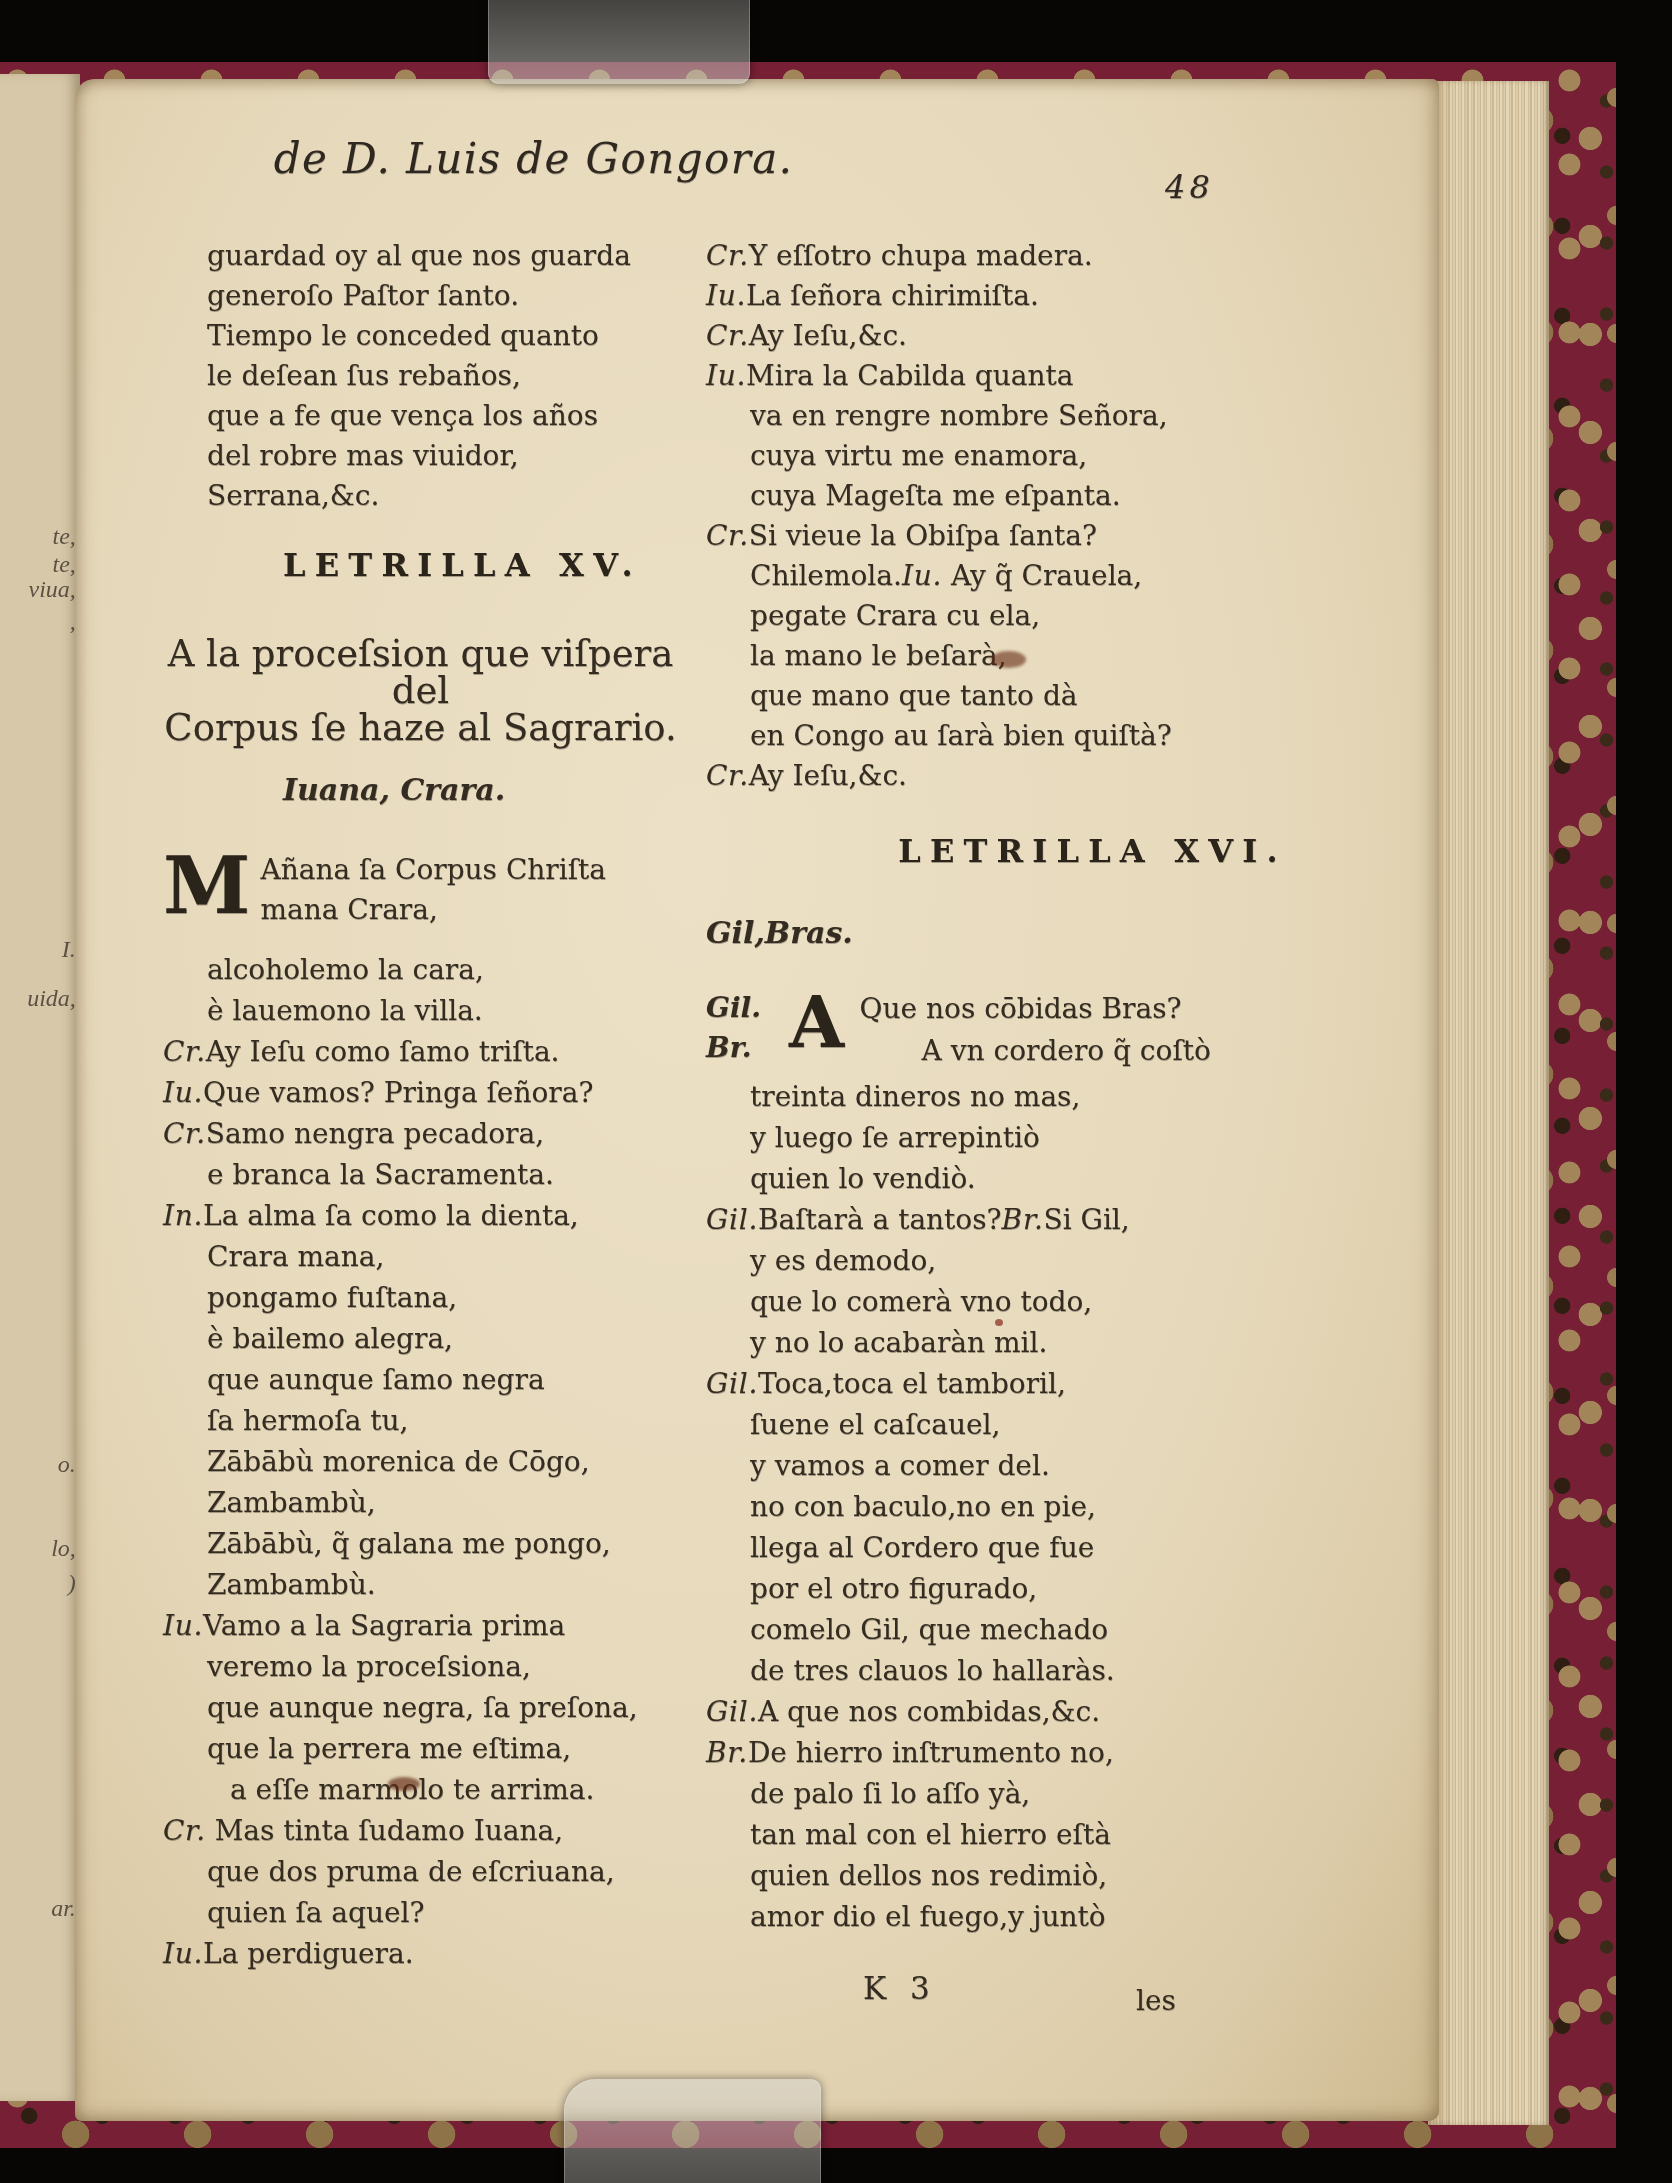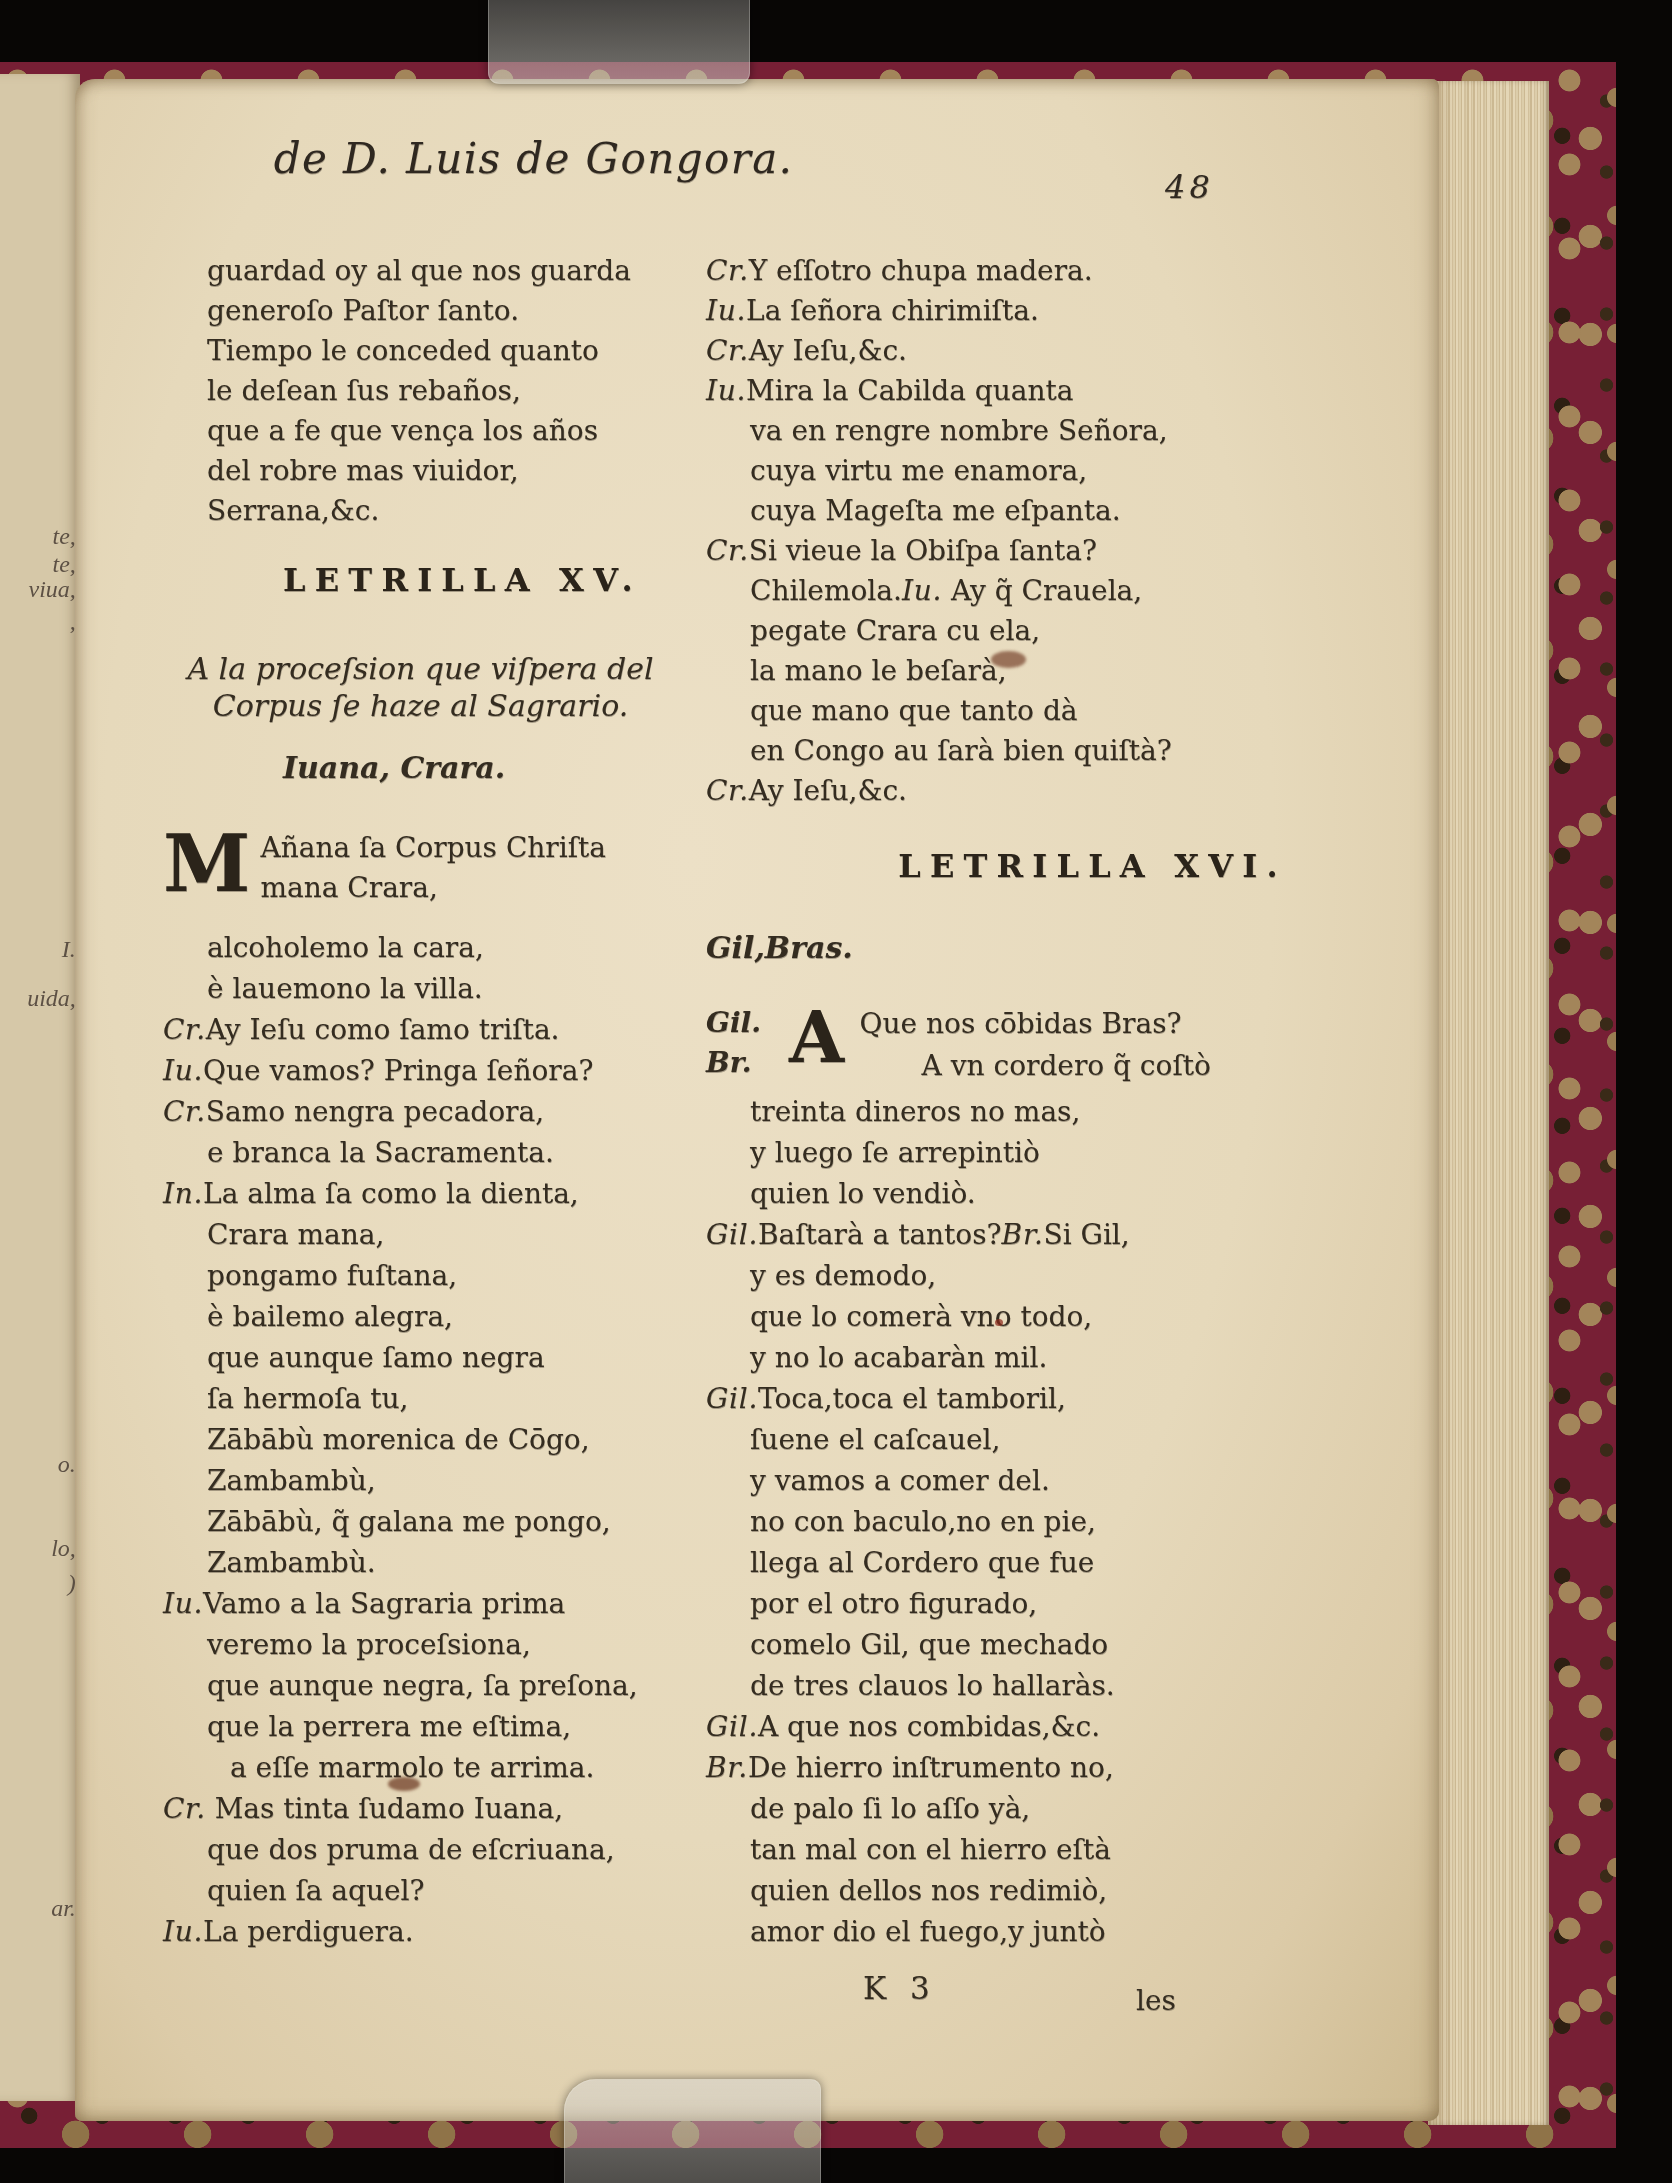--- a/index.html
+++ b/index.html
@@ -64,38 +64,38 @@
   .ink{text-shadow:0.4px 0.6px 0.6px rgba(40,32,22,0.35);}
   .running-header{
     position:absolute;left:127px;top:55px;width:663px;
     text-align:center;font-style:italic;font-size:42px;letter-spacing:1.4px;
     color:#2f2820;
   }
   .page-number{
     position:absolute;left:1090px;top:89px;
     font-style:italic;font-size:32px;color:#2f2820;letter-spacing:4.2px;
   }
-  .col{position:absolute;top:172px;font-size:28px;}
+  .col{position:absolute;top:157px;font-size:28px;}
   .col-left{left:88px;width:557px;}
   .col-right{left:631px;width:695px;}
   .line{white-space:nowrap;}
   .intro .line, .toplines .line{line-height:40px;}
   .verses .line{line-height:41px;}
   .line.ind{padding-left:44px;}
   .line.ind2{padding-left:67px;}
   .line.sp{padding-left:0;}
   .spk{font-style:italic;letter-spacing:0.7px;}
   .heading{
     margin:28px 0 0 0;font-size:32px;font-weight:bold;line-height:42px;
     letter-spacing:9.2px;text-align:center;color:#2b241a;padding-left:42px;
     font-style:normal;
   }
   .col-right .heading{margin-top:34px;padding-left:78px;}
   .subtitle{
-    margin-top:49px;font-style:italic;font-size:30px;line-height:37px;
+    margin-top:49px;font-size:37px;line-height:37px;
     text-align:center;padding-right:42px;
   }
   .characters{
     margin-top:25.4px;font-style:italic;font-size:30px;line-height:37px;
     text-align:left;padding-left:120px;font-weight:bold;
   }
   .col-right .characters{margin-top:42px;padding-left:0;}
   .opening{display:flex;margin-top:42px;align-items:flex-start;}
   .col-right .opening{margin-top:37px;}
   .dropcap{

